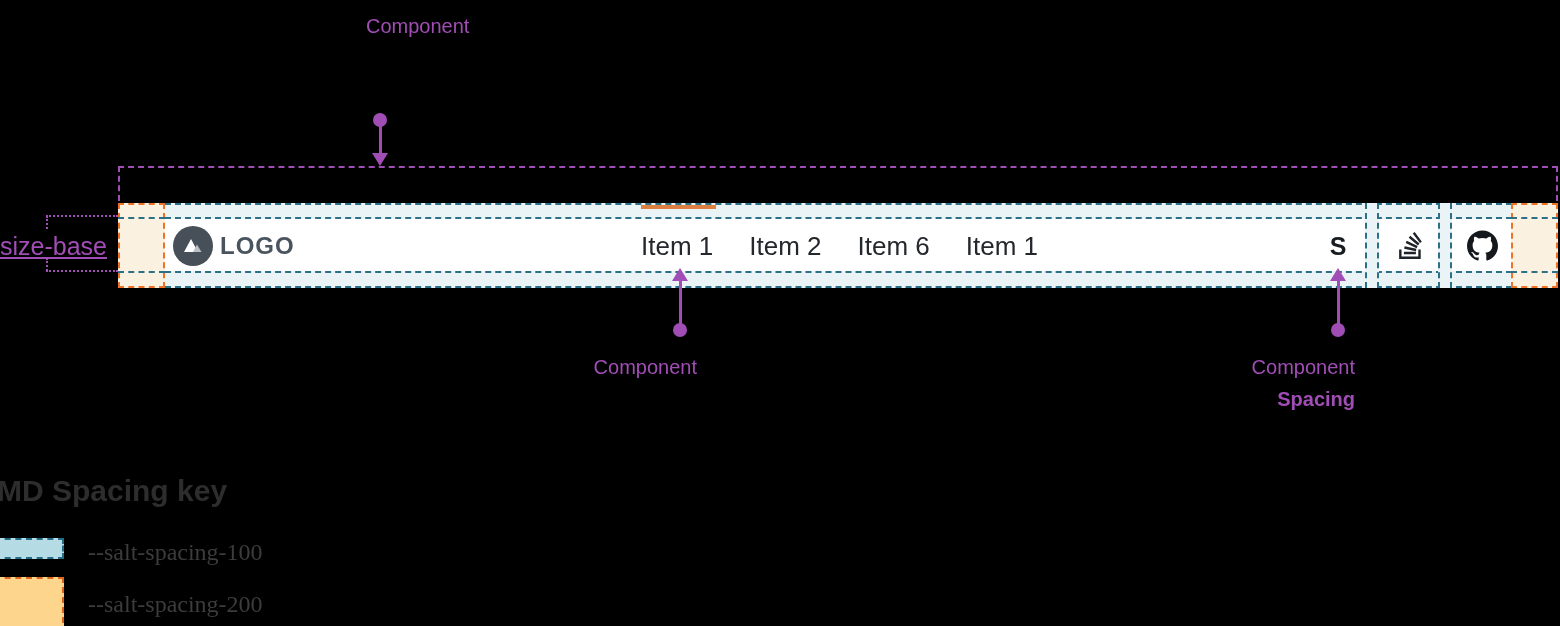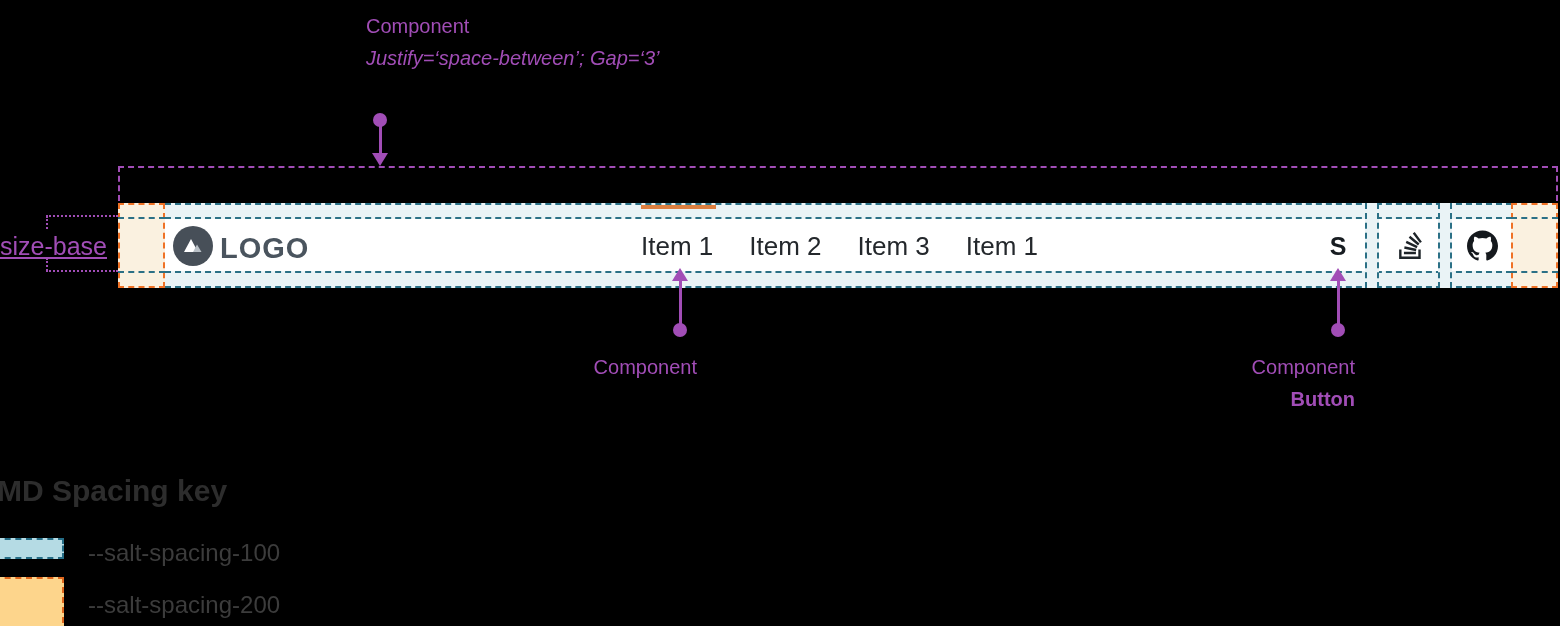--- a/index.html
+++ b/index.html
@@ -48,21 +48,21 @@
     top:0;bottom:0;width:14px;background:#eaf3f6;box-sizing:border-box;
     border-left:2px dashed #2b7086;border-right:2px dashed #2b7086;
   }
   .active-indicator{left:523px;top:2px;width:75px;height:4px;background:#dd8041;}
 
   .logo-circle{
     left:55px;top:23px;width:40px;height:40px;border-radius:50%;
     background:#474f58;display:flex;align-items:center;justify-content:center;
   }
   .logo-text{
-    left:102px;top:29px;font-size:29px;font-weight:700;color:#4a545e;letter-spacing:1px;
+    left:102px;top:29px;font-size:24px;font-weight:700;color:#4a545e;letter-spacing:1px;
   }
   .nav-items{
     left:523px;top:0;height:100%;display:flex;gap:36px;align-items:center;
     font-size:26px;color:#24282c;padding-top:2px;box-sizing:border-box;
   }
   .nav-item{white-space:nowrap;cursor:pointer;}
   .nav-btn{
     top:0;height:100%;display:flex;align-items:center;justify-content:center;cursor:pointer;
   }
   .btn-s{left:1192px;width:56px;font-size:25px;font-weight:600;color:#171c21;padding-top:2px;box-sizing:border-box;}
@@ -75,30 +75,29 @@
   .dim-v{border-left:2px dotted #a14db6;width:0;height:13px;}
 
   
   .ann-block-right{width:300px;text-align:right;}
 
   
   .legend-title{left:-3px;top:474px;font-size:30px;font-weight:700;color:#2d2d2d;}
   .legend-swatch{box-sizing:border-box;}
   .sw-100{left:-6px;top:538px;width:70px;height:21px;background:#b5dbe4;border:2px dashed #256d86;}
   .sw-300{left:-6px;top:577px;width:70px;height:56px;background:#fdd58c;border:2px dashed #df671d;}
-  .legend-label{left:88px;font-size:24px;color:#3c3c3c;}
+  .legend-label{left:88px;font-size:24px;color:#3c3c3c;font-family:Liberation Serif, serif;}
   .lab-100{top:539px;}
   .lab-300{top:591px;}
 </style>
 </head>
 <body>
 
 <div class="abs purple-text" style="left:366px;top:10px;">
   <div class="ann-line">Component</div>
-  <div class="ann-line ann-italic">Justify=‘space-between’; Gap=‘3’</div>
 </div>
 <div class="abs arrow-dot" style="left:373px;top:113px;"></div>
 <div class="abs arrow-shaft" style="left:379px;top:125px;height:30px;"></div>
 <div class="abs arrow-head-down" style="left:372px;top:153px;"></div>
 
 <div class="abs flex-frame"></div>
 
 <div class="abs purple-text size-base-label">size-base</div>
 <div class="abs dim-h" style="left:46px;top:215px;"></div>
 <div class="abs dim-h" style="left:46px;top:270px;"></div>
@@ -131,21 +130,21 @@
         <polygon points="4,19 11,6 18,19" fill="#ffffff"></polygon>
         <polygon points="13,19 17,11.5 21.5,19" fill="#b9c0c6"></polygon>
       </svg>
     </span>
   </div>
   <div class="abs logo-text">LOGO</div>
 
   <div class="abs nav-items">
     <span class="nav-item">Item 1</span>
     <span class="nav-item">Item 2</span>
-    <span class="nav-item">Item 3</span>
+    <span class="nav-item">Item 6</span>
     <span class="nav-item">Item 1</span>
   </div>
 
   <div class="abs nav-btn btn-s">
     <span>S</span>
   </div>
   <div class="abs nav-btn btn-so">
     <span style="display:flex;">
       <svg width="27" height="27" viewBox="0 0 24 24" fill="#1d2328">
         <path d="M15.725 0l-1.72 1.277 6.39 8.588 1.716-1.277L15.725 0zm-3.94 3.418l-1.369 1.644 8.225 6.85 1.369-1.644-8.225-6.85zm-3.15 4.465l-.905 1.94 9.702 4.517.904-1.94-9.701-4.517zm-1.85 4.86l-.44 2.093 10.473 2.201.44-2.092-10.473-2.203zM1.89 15.47V24h19.19v-8.53h-2.133v6.397H4.021v-6.396H1.89zm4.265 2.133v2.13h10.66v-2.13H6.154Z"></path>
@@ -166,20 +165,20 @@
 <div class="abs arrow-dot" style="left:673px;top:323px;"></div>
 <div class="abs purple-text ann-block-right" style="left:397px;top:351px;">
   <div class="ann-line">Component</div>
 </div>
 
 <div class="abs arrow-head-up" style="left:1330px;top:268px;"></div>
 <div class="abs arrow-shaft" style="left:1337px;top:279px;height:46px;"></div>
 <div class="abs arrow-dot" style="left:1331px;top:323px;"></div>
 <div class="abs purple-text ann-block-right" style="left:1055px;top:351px;">
   <div class="ann-line">Component</div>
-  <div class="ann-line ann-bold">Button</div>
+  <div class="ann-line ann-bold">Spacing</div>
 </div>
 
 <div class="abs legend-title">MD Spacing key</div>
 <div class="abs legend-swatch sw-100"></div>
 <div class="abs legend-label lab-100">--salt-spacing-100</div>
 <div class="abs legend-swatch sw-300"></div>
 <div class="abs legend-label lab-300">--salt-spacing-200</div>
 
 </body></html>

